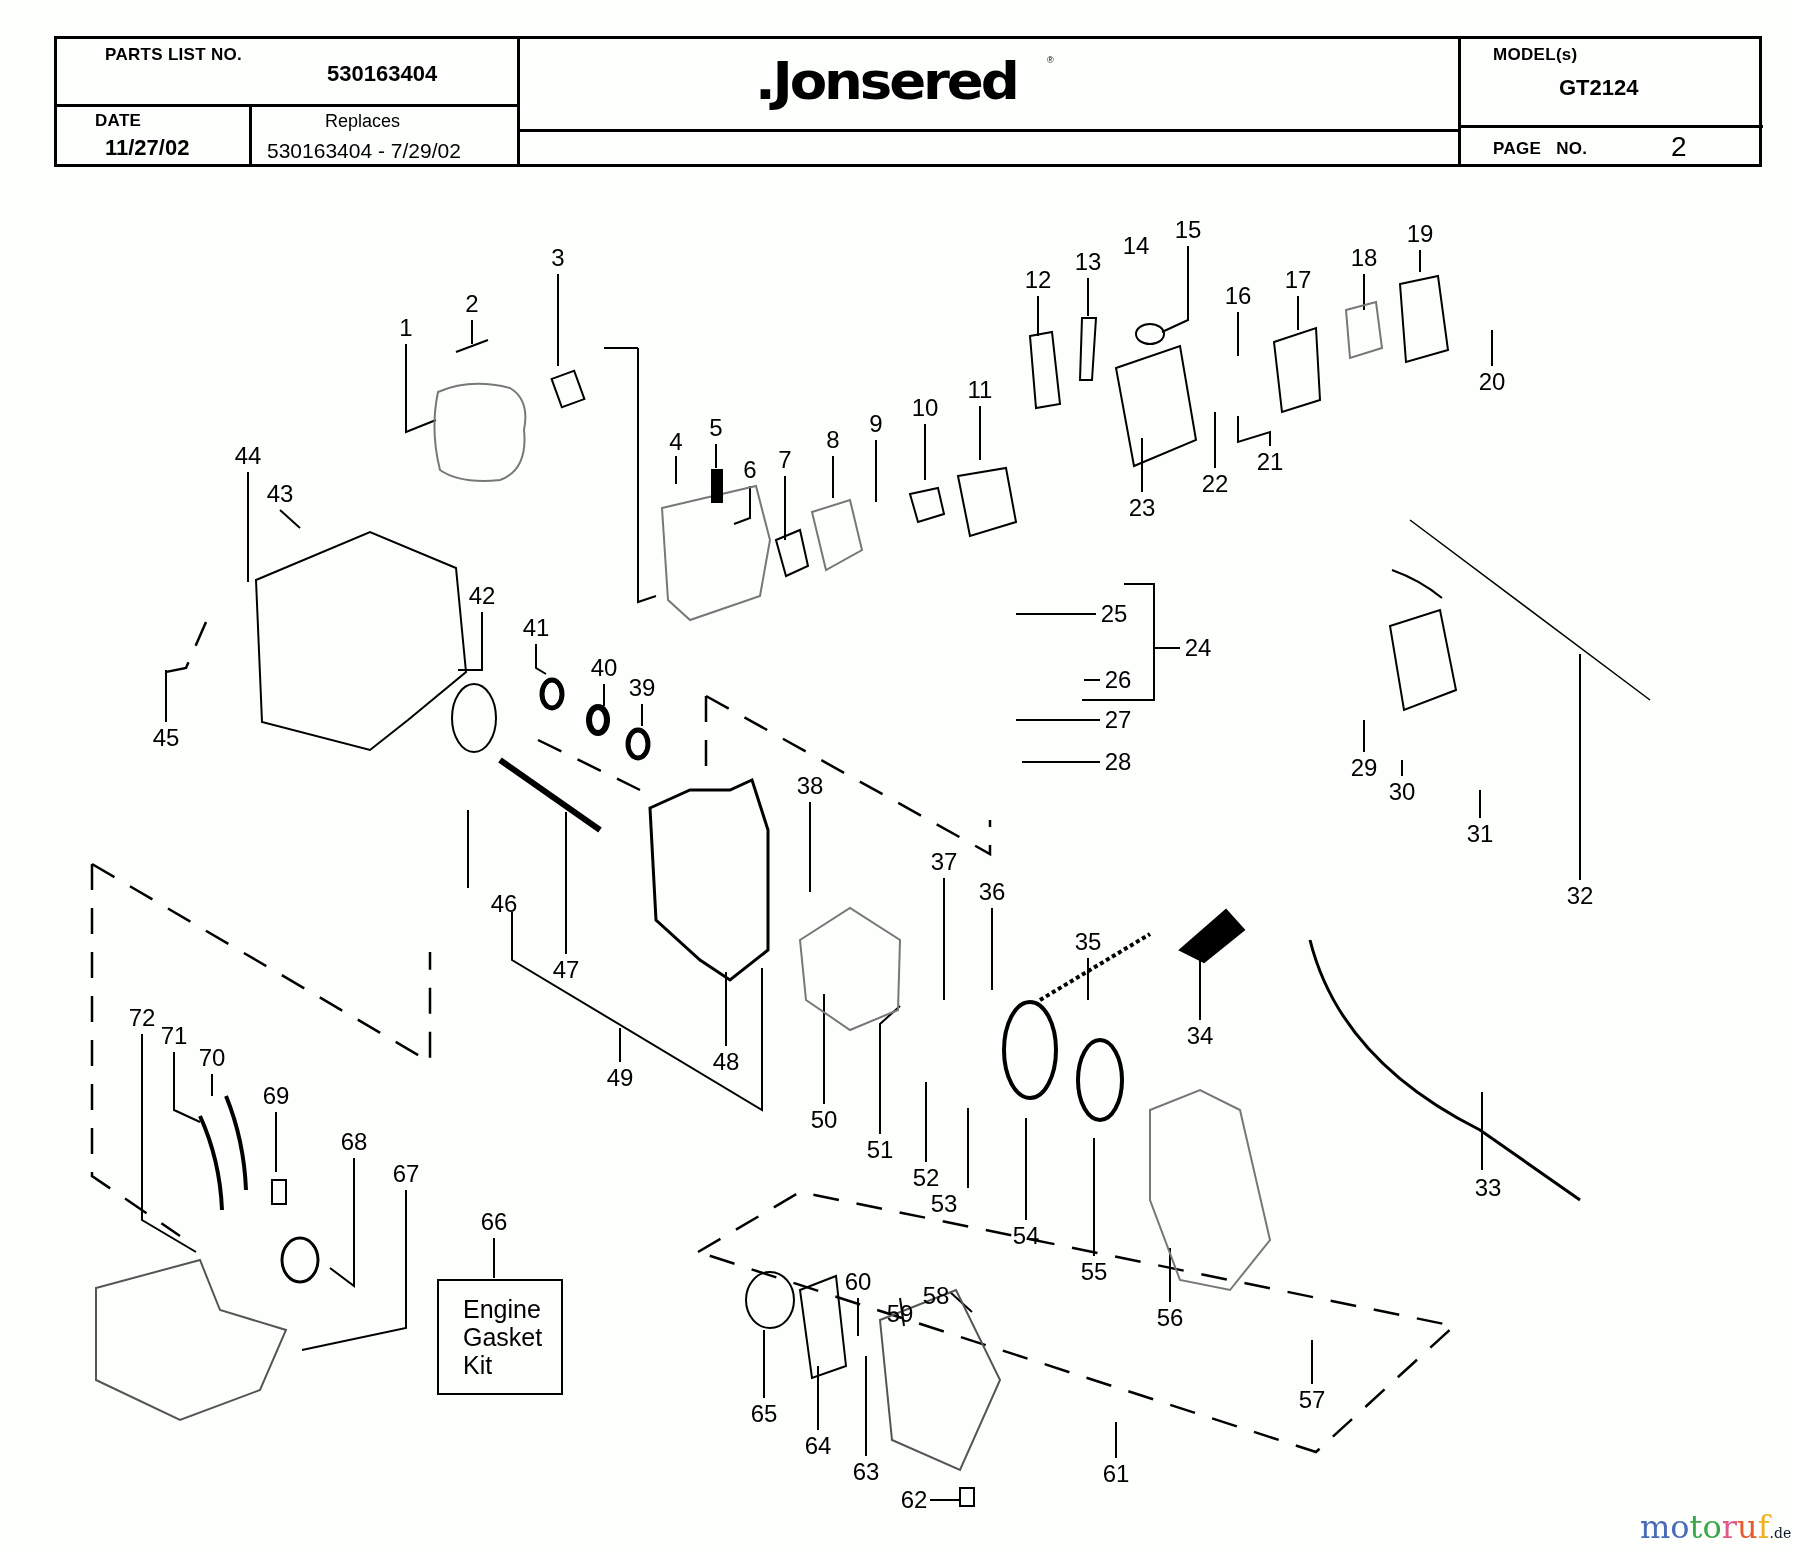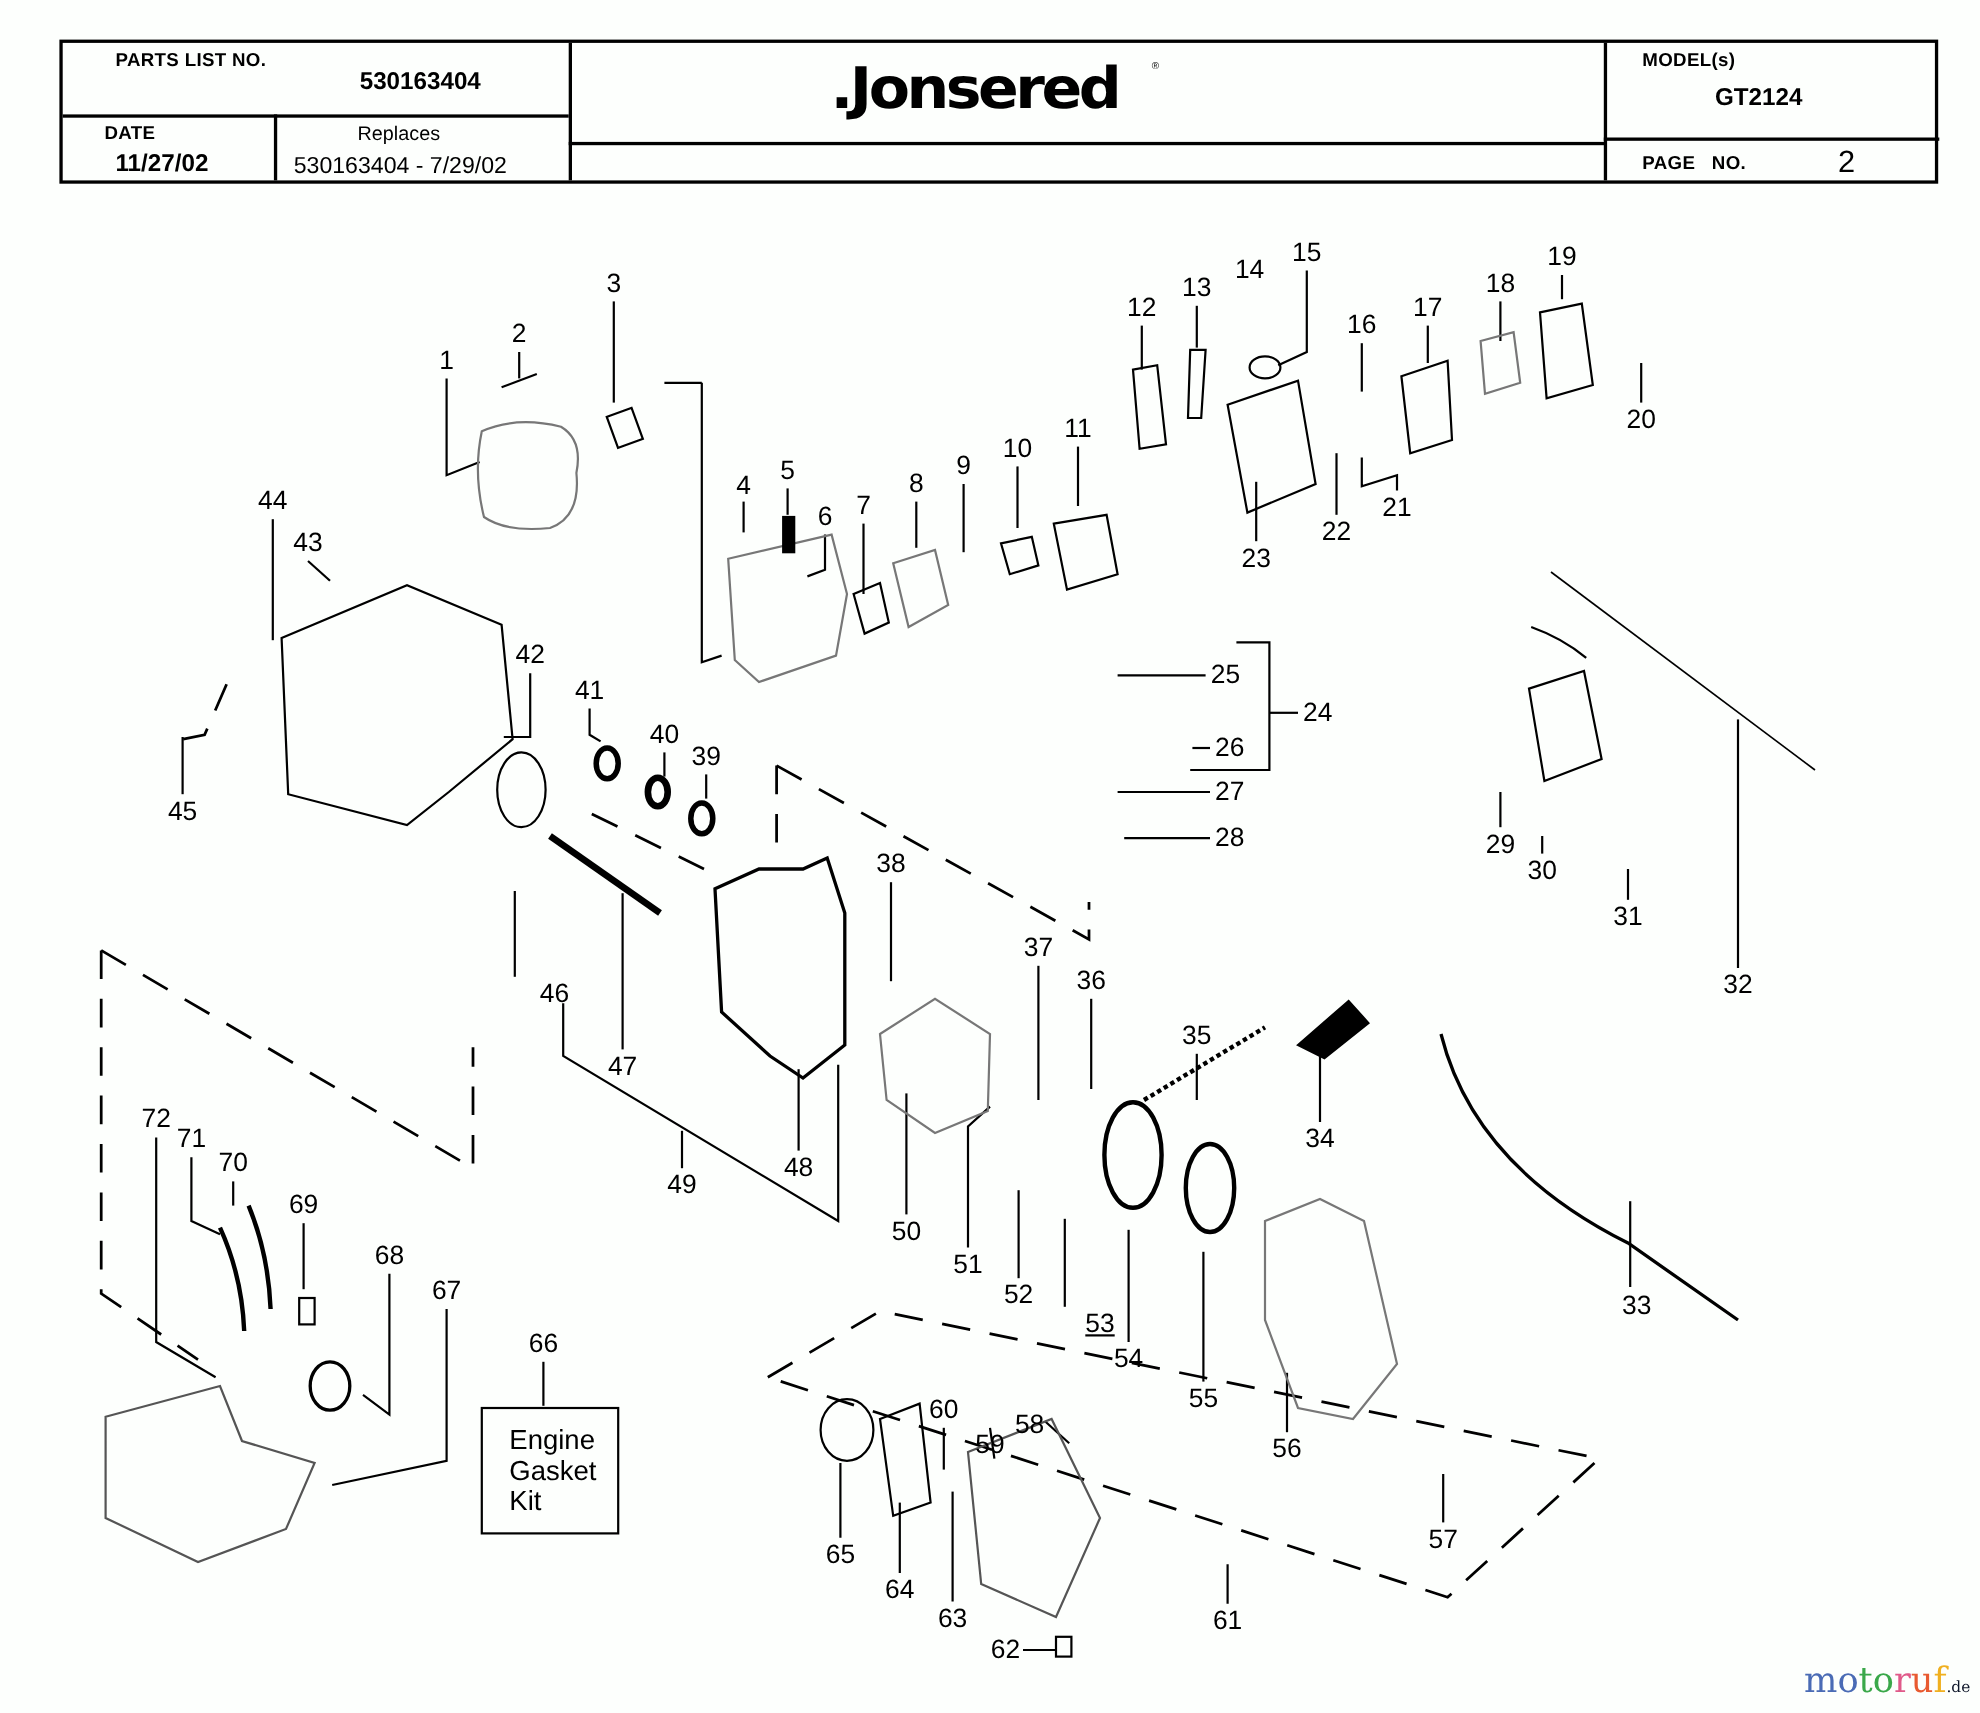--- a/index.html
+++ b/index.html
@@ -229,21 +229,21 @@
     <span class="num" style="left: 280px; top: 494px;">43</span>
     <span class="num" style="left: 248px; top: 456px;">44</span>
     <span class="num" style="left: 166px; top: 738px;">45</span>
     <span class="num" style="left: 464px; top: 904px; margin-left: 40px;">46</span>
     <span class="num" style="left: 566px; top: 970px;">47</span>
     <span class="num" style="left: 726px; top: 1062px;">48</span>
     <span class="num" style="left: 620px; top: 1078px;">49</span>
     <span class="num" style="left: 824px; top: 1120px;">50</span>
     <span class="num" style="left: 880px; top: 1150px;">51</span>
     <span class="num" style="left: 926px; top: 1178px;">52</span>
-    <span class="num" style="left: 1000px; top: 1204px; text-decoration: underline;">53</span>
+    <span class="num" style="left: 944px; top: 1204px;">53</span>
     <span class="num" style="left: 1026px; top: 1236px;">54</span>
     <span class="num" style="left: 1094px; top: 1272px;">55</span>
     <span class="num" style="left: 1170px; top: 1318px;">56</span>
     <span class="num" style="left: 1312px; top: 1400px;">57</span>
     <span class="num" style="left: 936px; top: 1296px;">58</span>
     <span class="num" style="left: 900px; top: 1314px;">59</span>
     <span class="num" style="left: 858px; top: 1282px;">60</span>
     <span class="num" style="left: 1116px; top: 1474px;">61</span>
     <span class="num" style="left: 914px; top: 1500px;">62</span>
     <span class="num" style="left: 866px; top: 1472px;">63</span>

